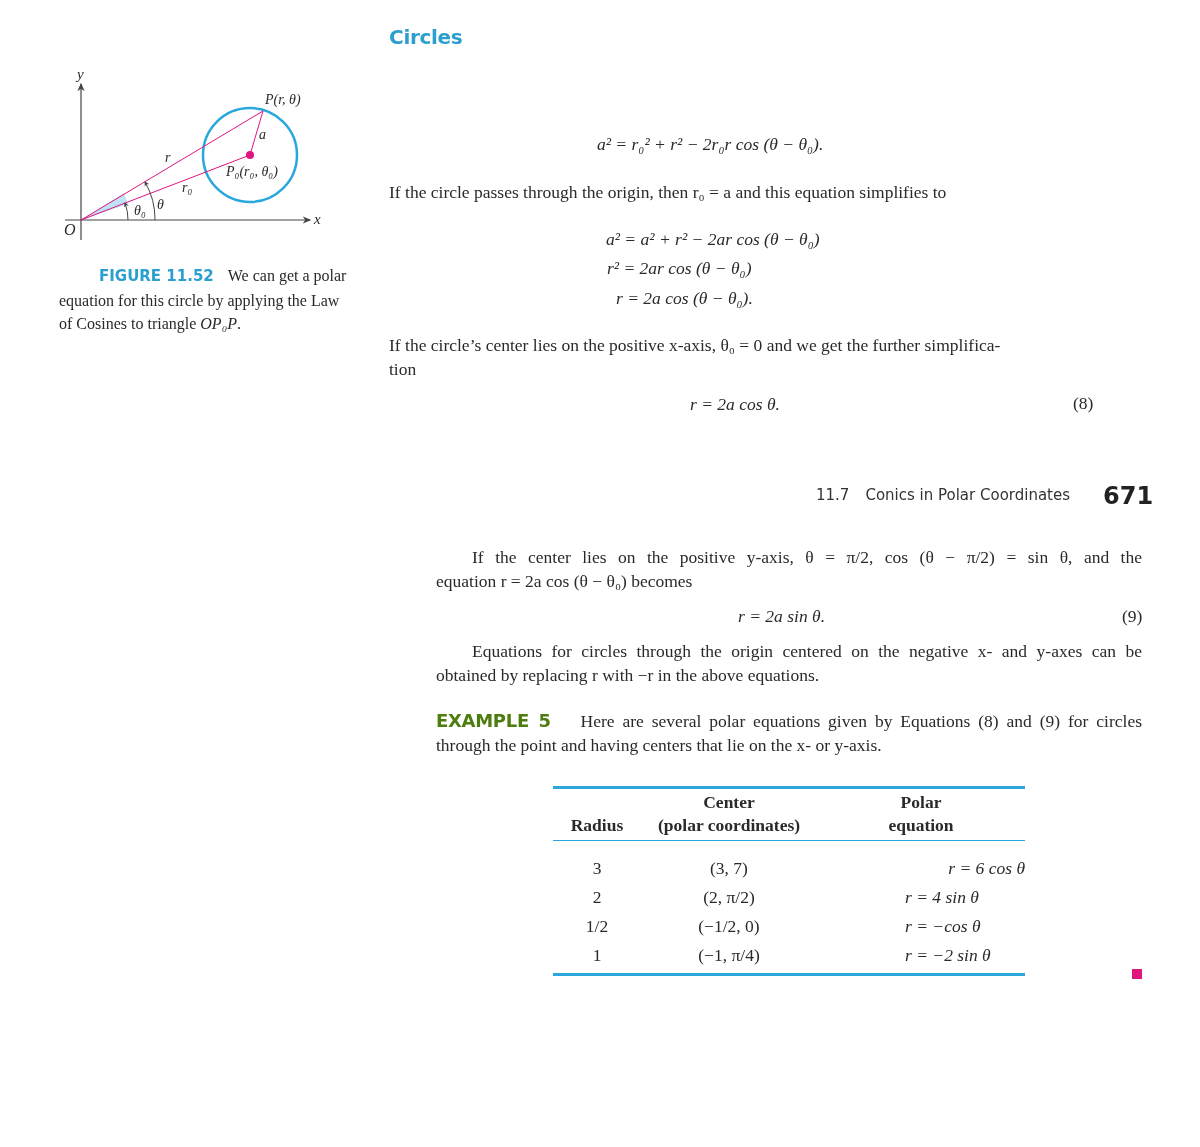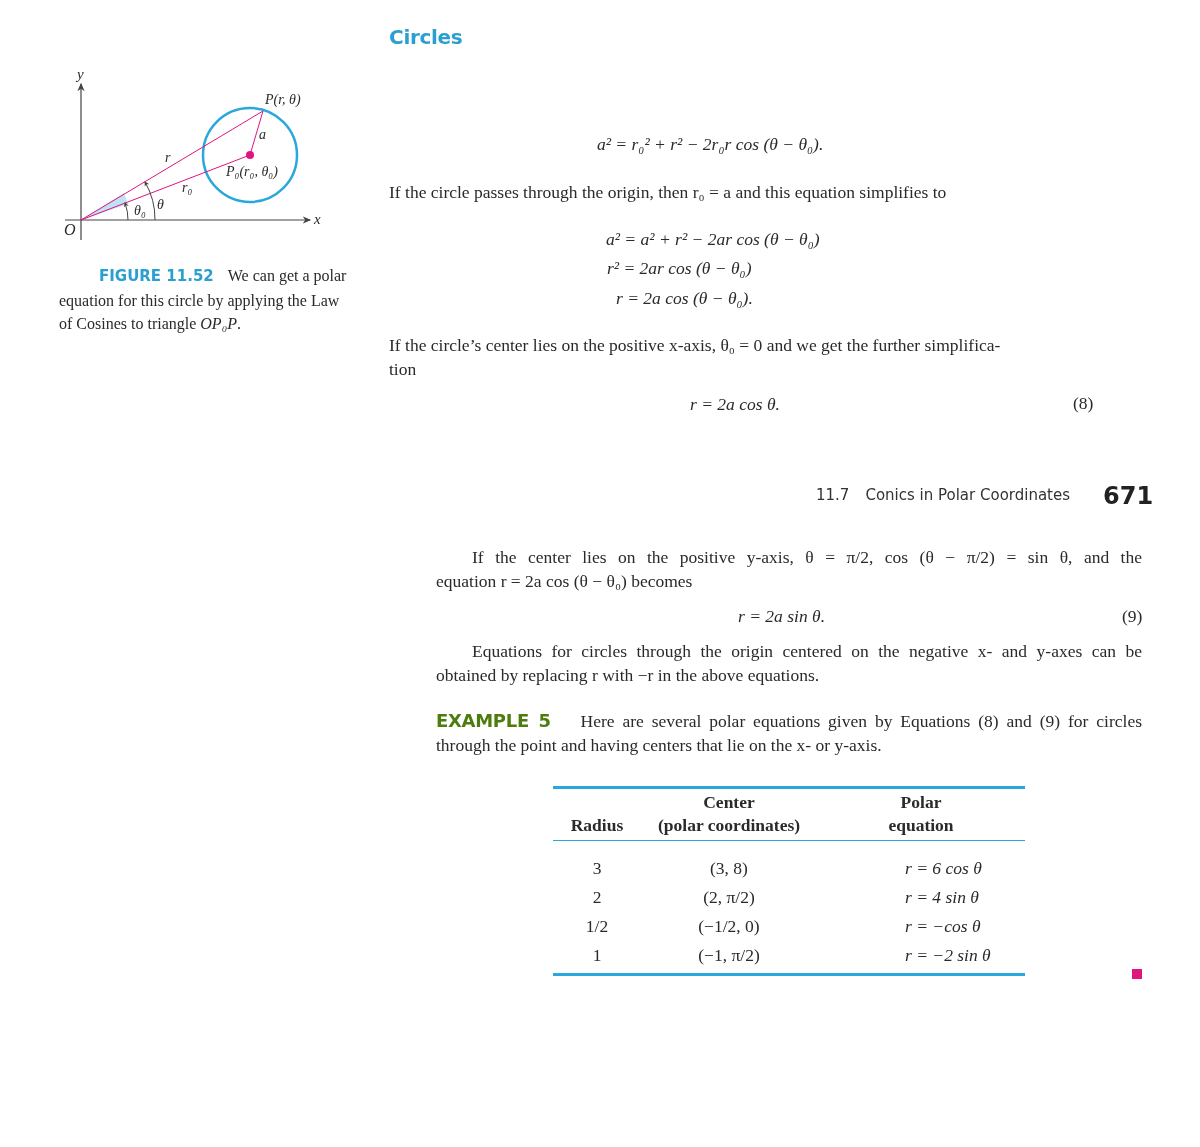--- a/index.html
+++ b/index.html
@@ -148,34 +148,34 @@
       </th>
       <th style="text-align:center;">
         <div>Polar</div>
         <div>equation</div>
       </th>
     </tr>
   </thead>
   <tbody>
     <tr>
       <td>3</td>
-      <td>(3, 8)</td>
-      <td class="it" style="text-align:left; padding-left:88px;">r = 6 cos θ</td>
+      <td>(3, 7)</td>
+      <td class="it" style="text-align:right; padding-left:88px;">r = 6 cos θ</td>
     </tr>
     <tr>
       <td>2</td>
       <td>(2, π/2)</td>
       <td class="it" style="text-align:left; padding-left:88px;">r = 4 sin θ</td>
     </tr>
     <tr>
       <td>1/2</td>
       <td>(−1/2, 0)</td>
       <td class="it" style="text-align:left; padding-left:88px;">r = −cos θ</td>
     </tr>
     <tr>
       <td>1</td>
-      <td>(−1, π/2)</td>
+      <td>(−1, π/4)</td>
       <td class="it" style="text-align:left; padding-left:88px;">r = −2 sin θ</td>
     </tr>
   </tbody>
 </table>
 
 <div class="abs end-mark" style="background: rgb(224, 21, 126);"></div>
 
 </body></html>

